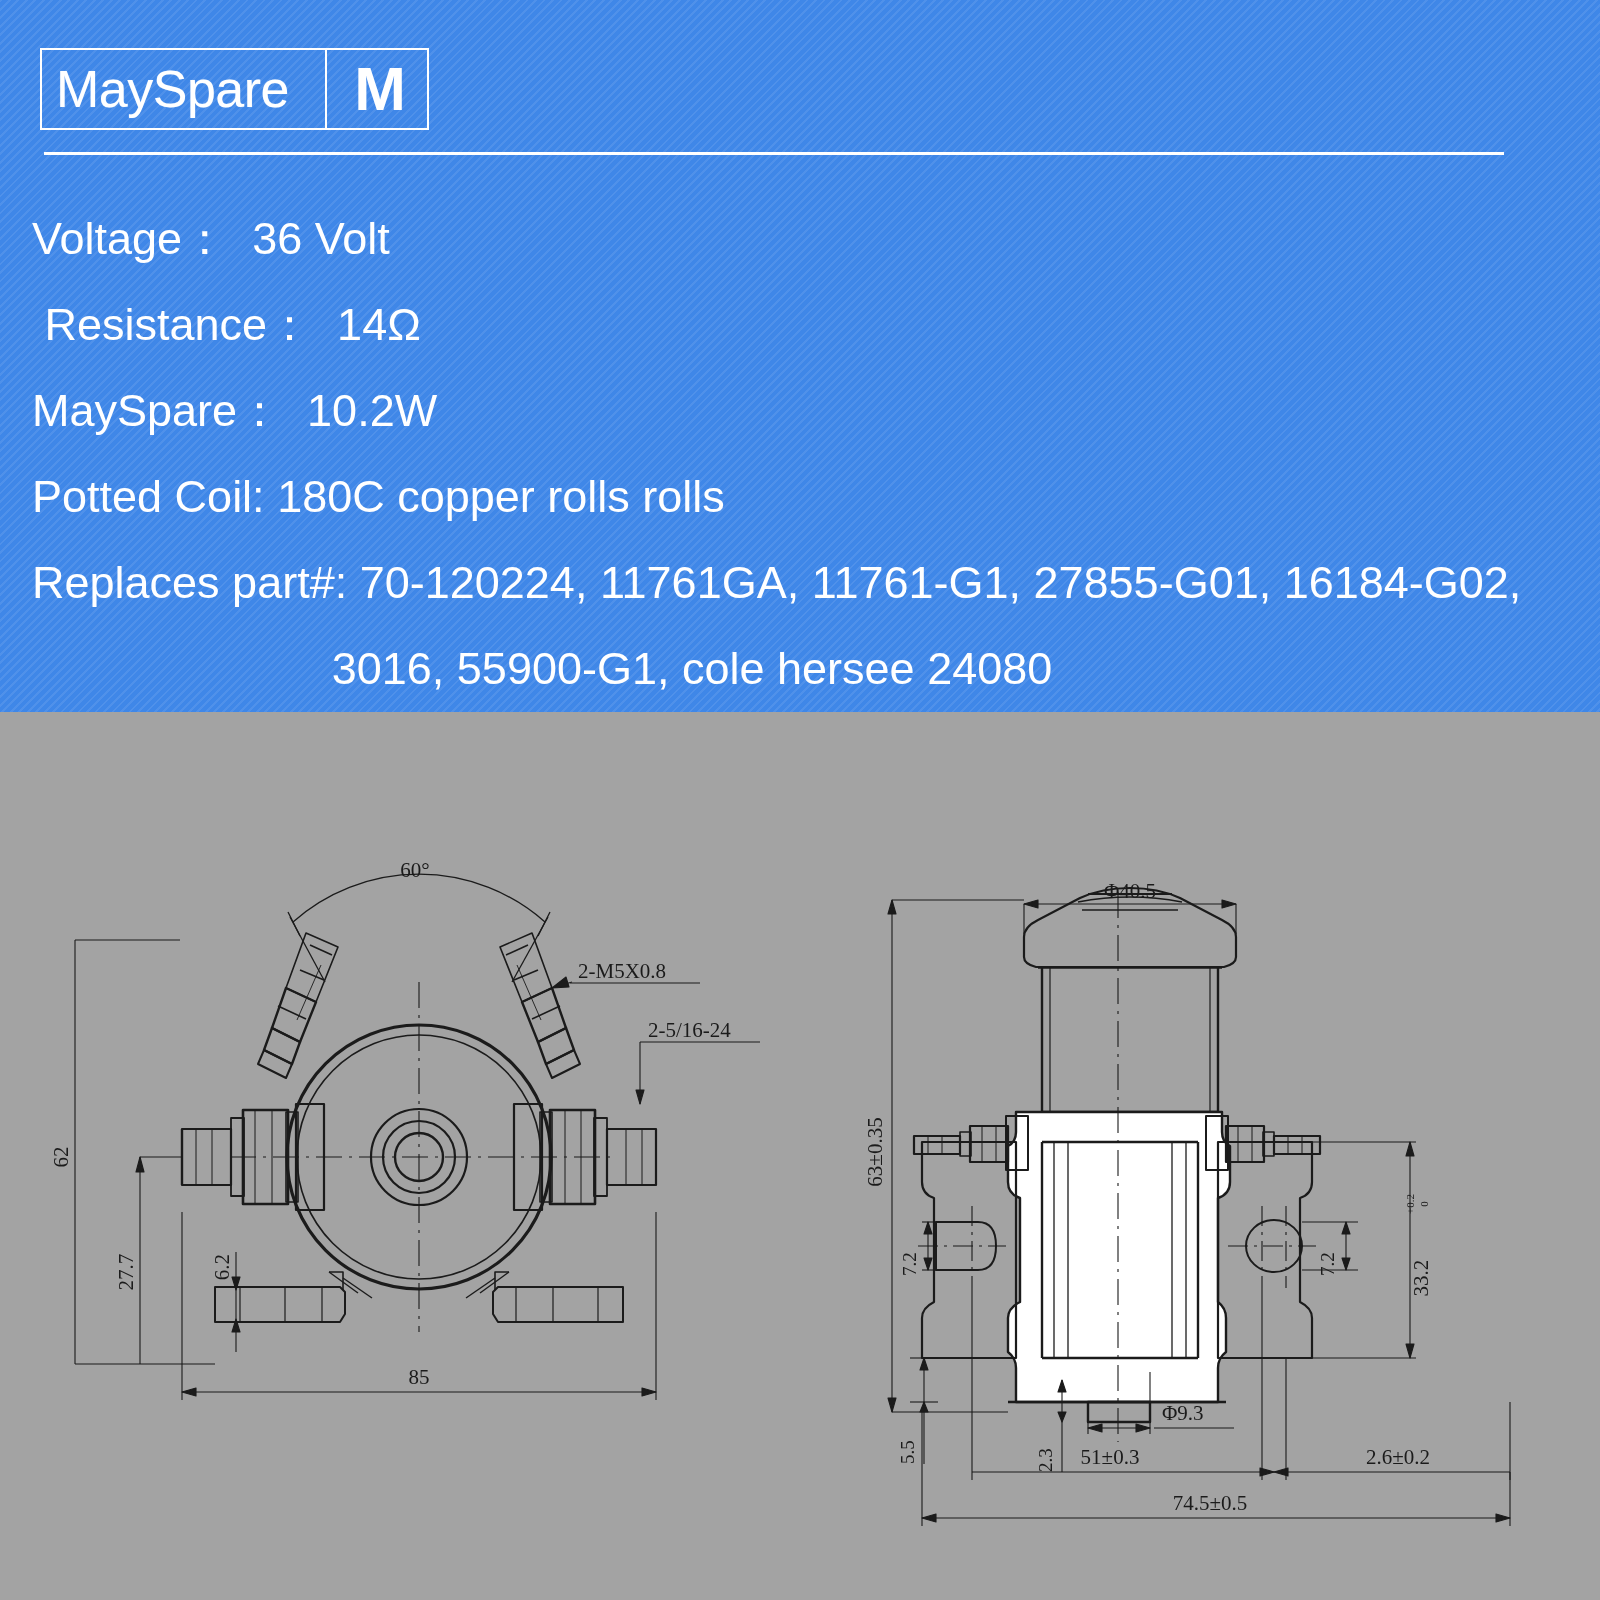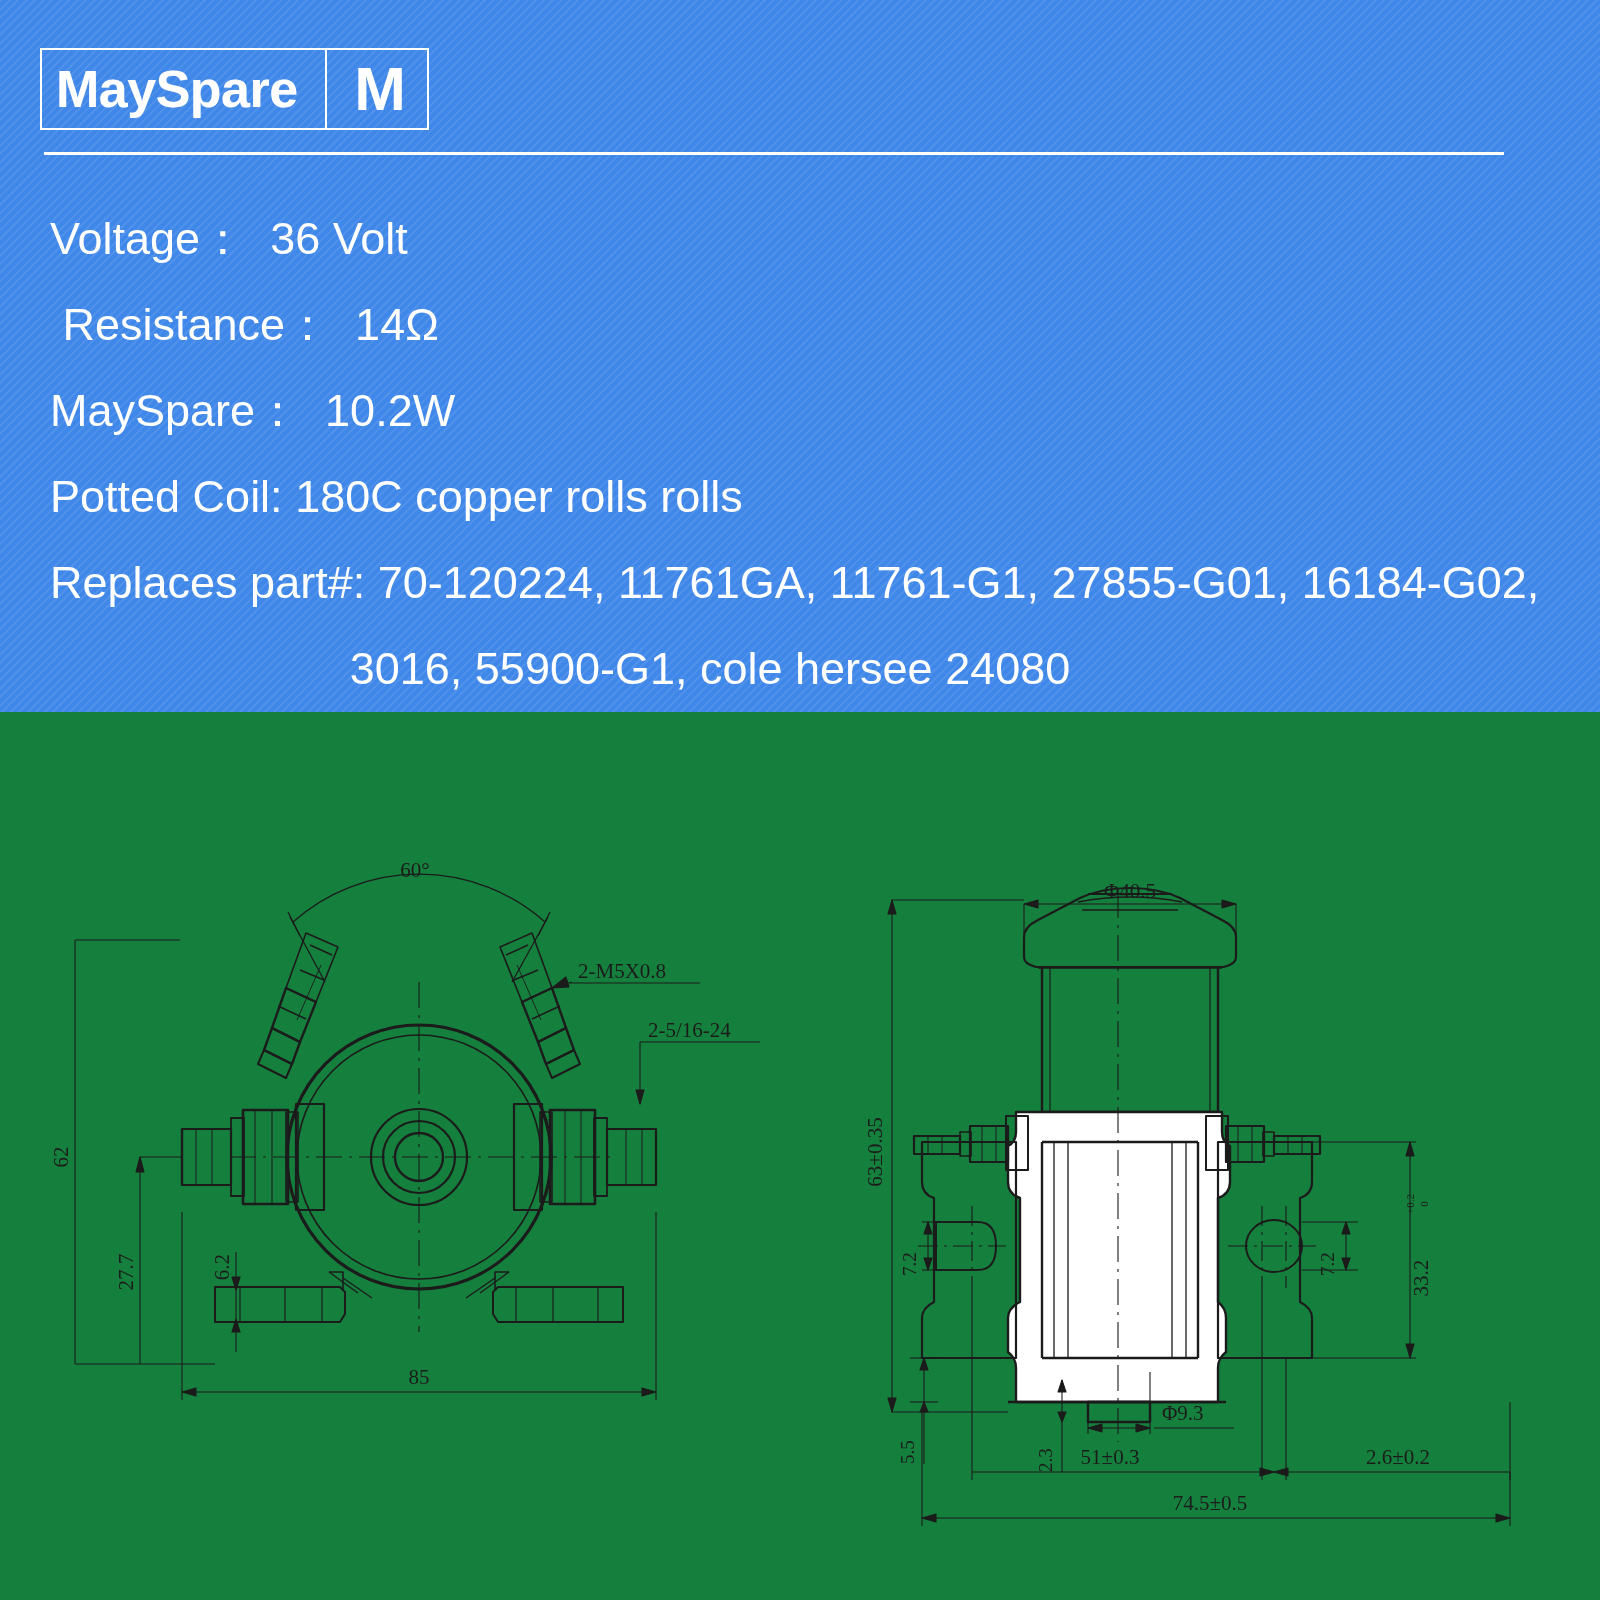--- a/index.html
+++ b/index.html
@@ -23,56 +23,56 @@
     overflow:hidden;
   }
   .logo-box{
     position:absolute;left:40px;top:48px;
     width:385px;height:78px;
     border:2px solid #ffffff;
     display:flex;align-items:center;
   }
   .logo-word{
     font-size:52px;line-height:52px;
-    font-weight:700;color:#ffffff;
+    font-weight:400;color:#ffffff;
     letter-spacing:-0.5px;
     margin-left:14px;
     text-shadow:0 0 1px rgba(255,255,255,.4);
   }
   .logo-mark{
     position:absolute;right:-2px;top:-2px;
     width:100px;height:78px;
     border:2px solid #ffffff;
     display:flex;align-items:center;justify-content:center;
     background:transparent;
   }
   .logo-mark span{
     font-size:62px;line-height:62px;font-weight:700;color:#ffffff;
     letter-spacing:-6px;
   }
   .rule{
     position:absolute;left:44px;top:152px;width:1460px;height:3px;
     background:#ffffff;
   }
   .spec-list{
-    position:absolute;left:50px;top:196px;width:1500px;
+    position:absolute;left:32px;top:196px;width:1500px;
   }
   .spec-line{
     color:#ffffff;
     font-size:45px;
     line-height:86px;
     white-space:pre;
     font-stretch:condensed;
   }
   .spec-line.indent{ text-align:center; padding-right:180px;}
 
   
   .drawings{
     position:absolute;left:0;top:712px;width:1600px;height:888px;
-    background:#15803d;
+    background:#a3a3a3;
   }
   svg{display:block;}
   .dimtxt{
     font-family:"Liberation Serif",serif;
     font-size:21px;
     fill:#1b1b1b;
   }
   .dimtxt.small{font-size:19px;}
   .dimtxt.tol{font-size:11px;}
 </style>

